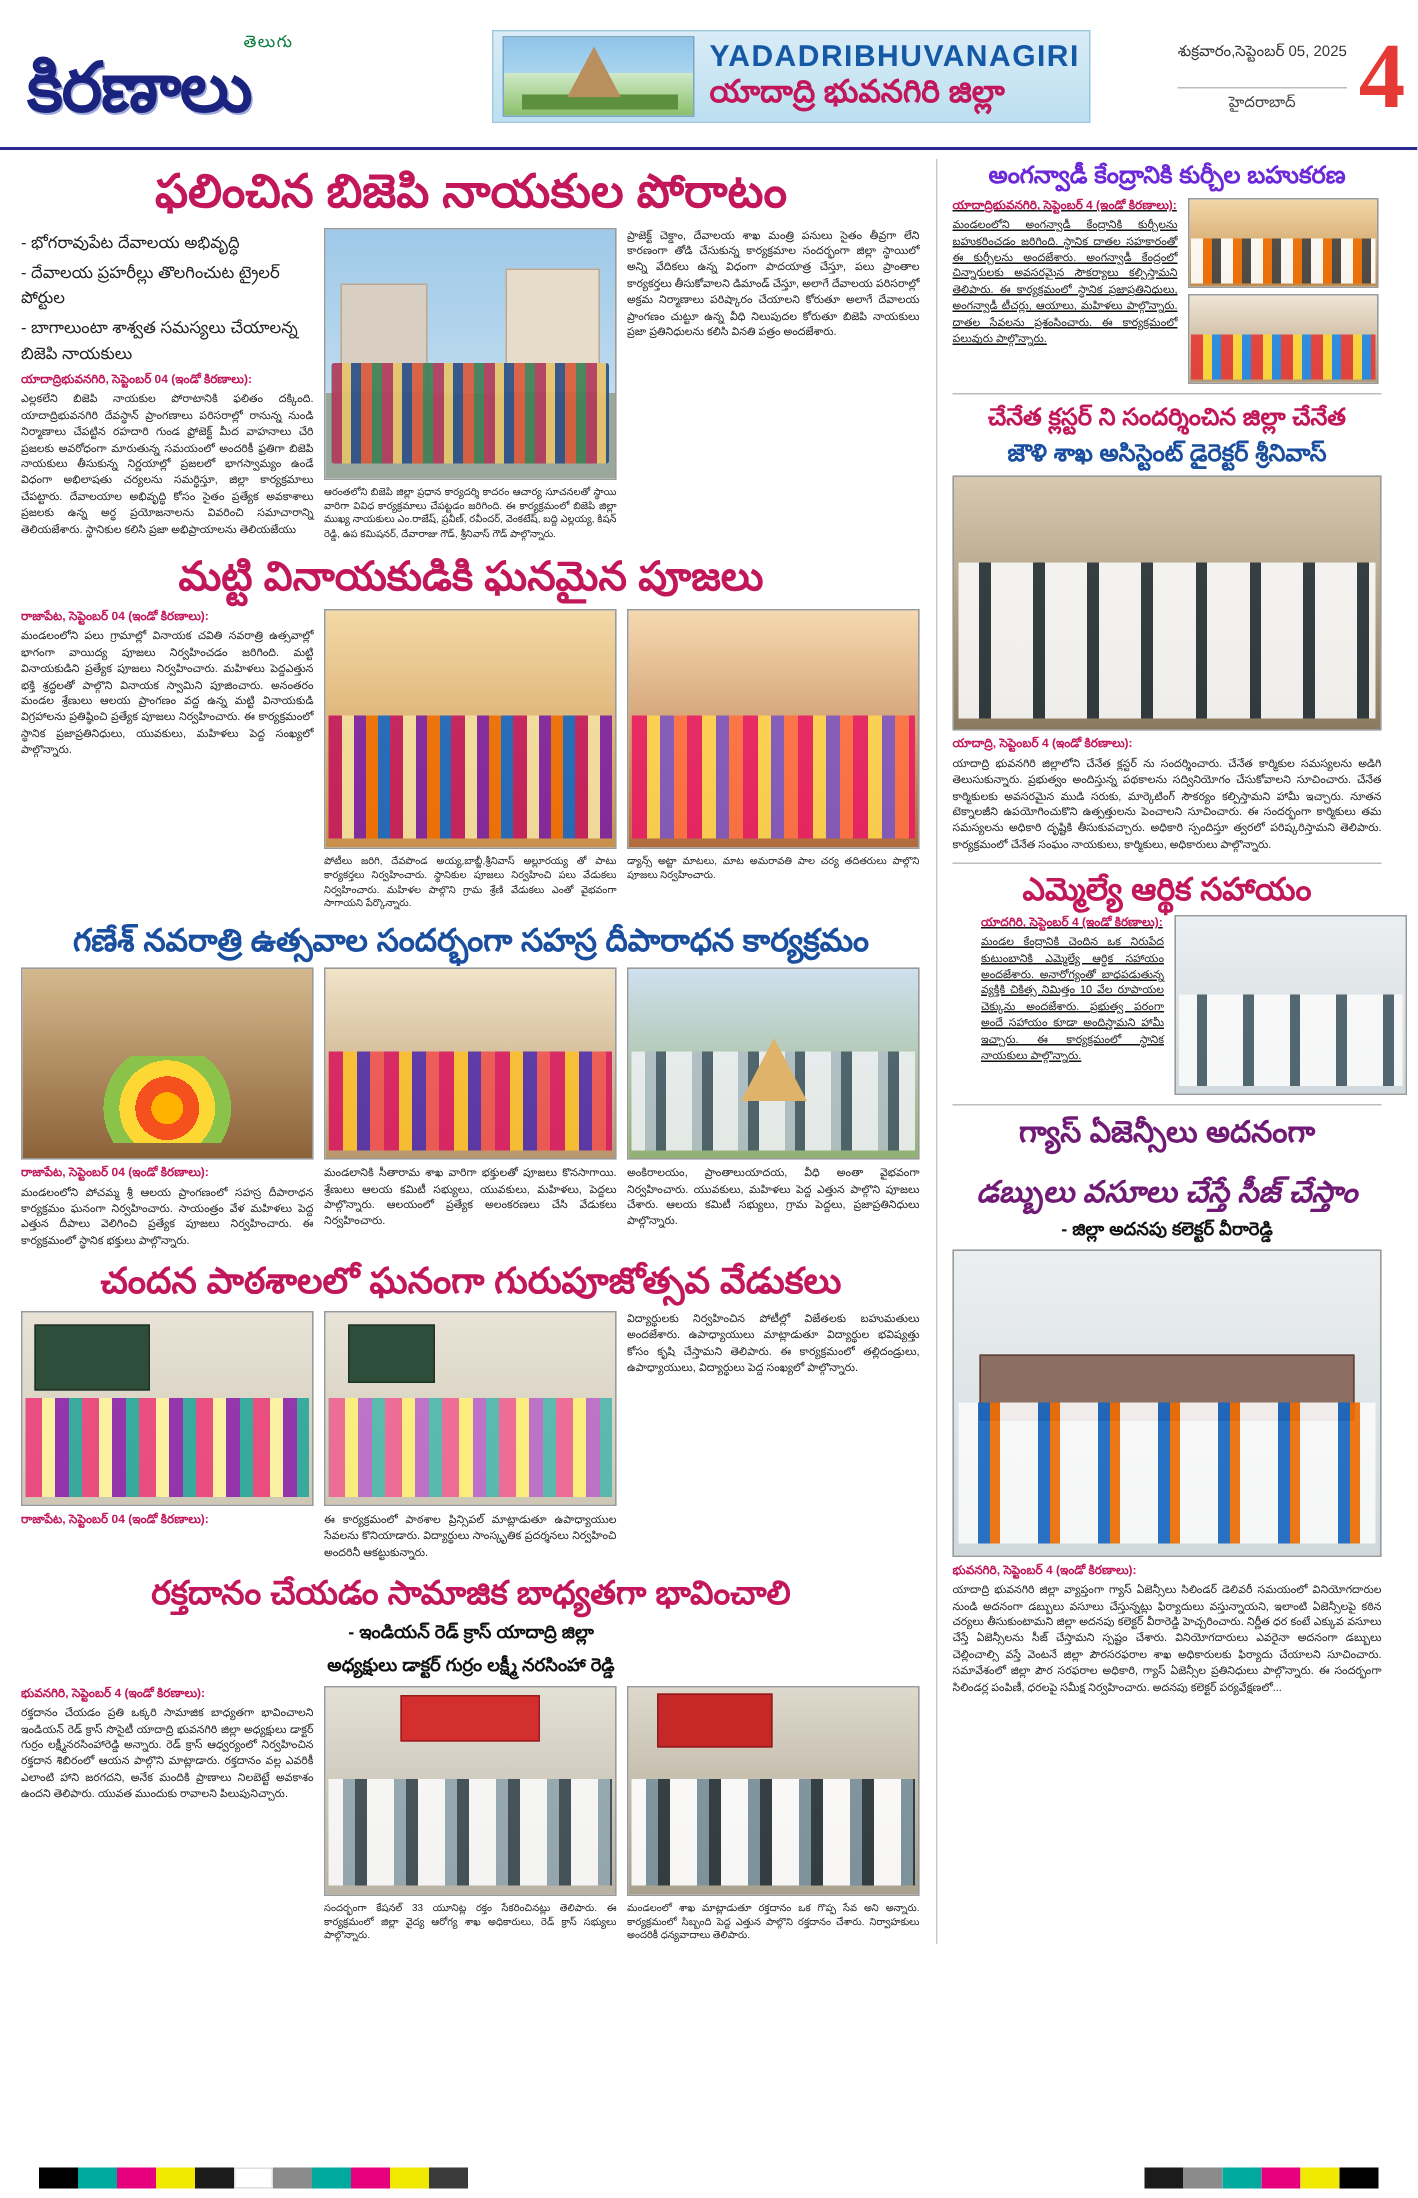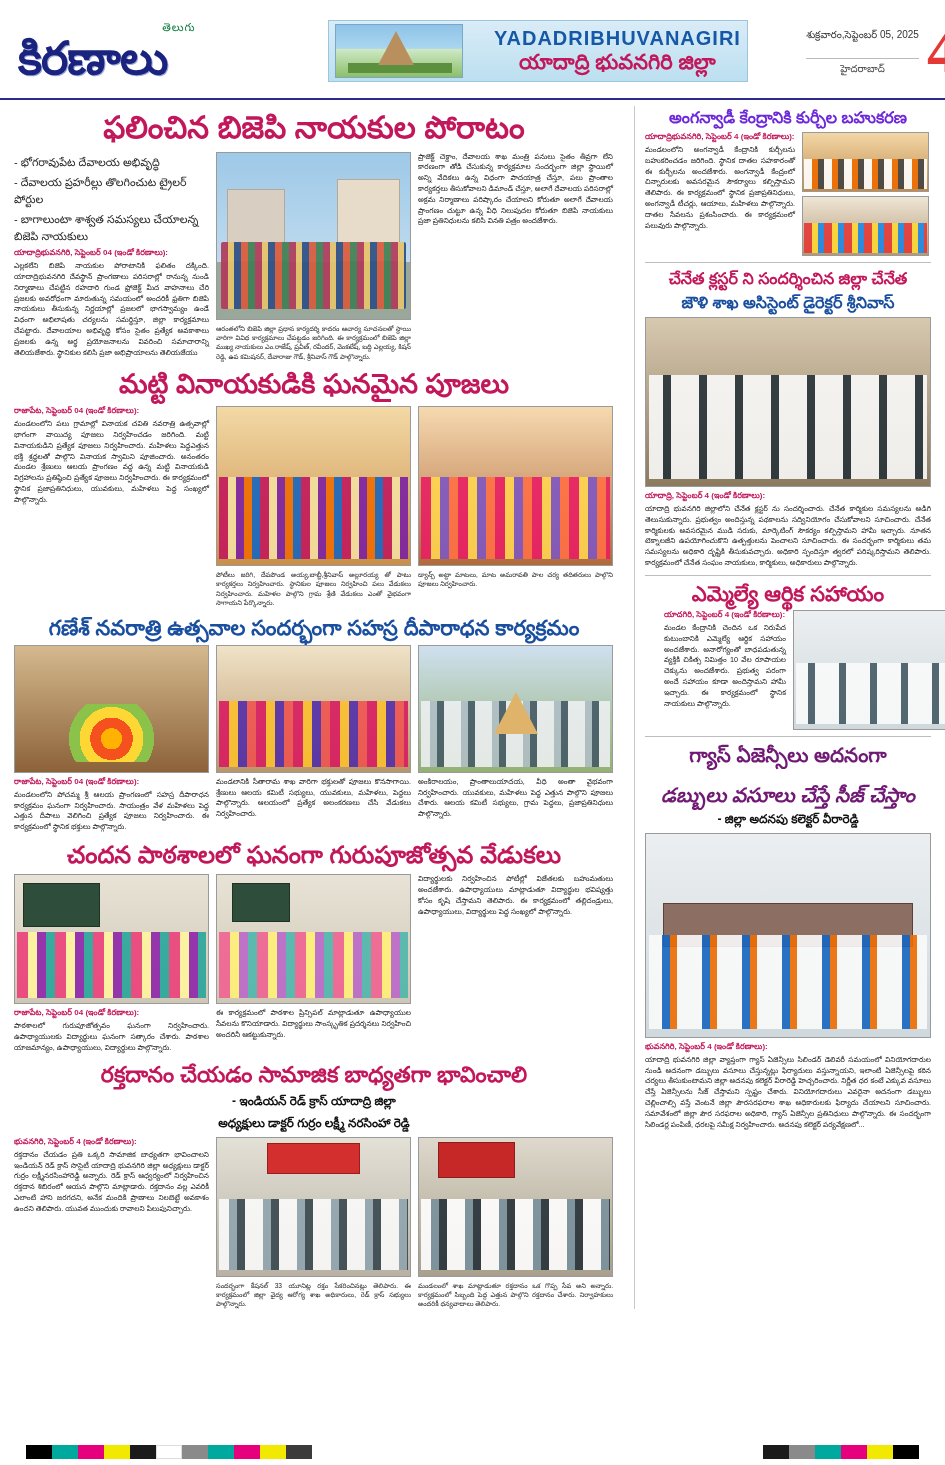--- a/index.html
+++ b/index.html
@@ -46,37 +46,37 @@
   }
   .center-photo:after{
     content:""; position:absolute; left:42px; top:6px; width:36px; height:34px;
     background:#b98f5e;
     clip-path:polygon(50% 0,100% 100%,0 100%);
   }
   .center-photo:before{
     content:""; position:absolute; left:12px; bottom:4px; width:104px; height:10px;
     background:#5c8f3e;
   }
-  .center-text { flex:1; text-align:center; line-height:1.05;margin-left:21px; }
+  .center-text { flex:1; text-align:left; line-height:1.05; }
   .cen-en {
     font-size:20px; font-weight:bold; color:#1558a6; letter-spacing:1px;
     font-family:"Liberation Sans", sans-serif;
   }
   .cen-te { font-size:21px; font-weight:bold; color:#c2185b; margin-top:2px; }
   .right-block { width:200px; flex:0 0 200px; display:flex; align-items:center; justify-content:flex-end; gap:8px;}
   .right-dates { text-align:center; font-size:10px; color:#333; line-height:1.5;}
   .date-line { border-bottom:1px solid #bbb; padding-bottom:16px; margin-bottom:2px; }
   .city-line { color:#444; }
   .page-num {
     font-family:"Liberation Serif", serif;
     font-size:62px; font-weight:bold; color:#e53935; line-height:.85;
   }
 
   
-  .content { position:relative; display:flex; padding:6px 14px 0 14px; gap:10px;justify-content:space-between; }
+  .content { position:relative; display:flex; padding:6px 14px 0 14px; gap:10px; }
   .col-left { width:600px; flex:0 0 600px; }
   .col-right { width:297px; flex:0 0 297px; border-left:1px solid #c9c9c9; padding-left:10px;}
 
   .hl {
     color:#d81b60; font-weight:bold; text-align:center;
     font-family:"Liberation Sans", sans-serif;
     line-height:1.15;
   }
   .hl-1 { font-size:31px; color:#c2185b; margin:4px 0 6px; }
   .hl-2 { font-size:27px; color:#c2185b; margin:8px 0 6px; }
@@ -87,21 +87,21 @@
   .hl-r2 { font-size:16px; color:#c2185b; margin:6px 0 4px; line-height:1.25;}
   .hl-r3 { font-size:21px; color:#c2185b; margin:6px 0 4px;}
   .hl-r4 { font-size:20px; color:#701a75; margin:6px 0 4px; line-height:1.2;}
 
   .subhead { font-size:11px; line-height:1.5; color:#222; margin:2px 0 4px; }
   .subhead-big { font-size:12px; font-weight:bold; color:#111; text-align:center; line-height:1.4; margin:2px 0 5px;}
 
   .byline { font-size:8px; color:#c2185b; font-weight:bold; margin-bottom:2px; }
 
   .cols3 { display:flex; gap:7px; }
-  .cols2 { display:flex; gap:7px; }
+  .cols2 { display:flex; gap:7px;text-decoration:underline; }
   .tcol { font-size:7.3px; line-height:1.48; text-align:justify; color:#1a1a1a; }
 
   .cap { font-size:6.6px; line-height:1.42; color:#222; text-align:justify; }
 
   
   .ph { position:relative; overflow:hidden; border:1px solid #9a9a9a; background:#cfd8dc; }
   .ph .ph-in { position:absolute; inset:0; }
   .sky { background:linear-gradient(180deg,#9ec9e8,#cfe4f2); }
   .grnd { position:absolute; left:0; right:0; bottom:0; height:34%; background:#7d9b63;}
   .bldg { position:absolute; background:#d8cfc2; border:1px solid #b4a898;}
@@ -240,21 +240,20 @@
       <div style="margin-top:6px;">
         <div class="hl hl-4">చందన పాఠశాలలో ఘనంగా గురుపూజోత్సవ వేడుకలు</div>
         <div class="cols3">
           <div style="width:195px;flex:0 0 195px;">
             <div class="ph" style="height:130px;">
               <div class="ph-in room"></div>
               <div class="bldg" style="left:4%;top:6%;width:40%;height:34%;background:#2e4d3a;border-color:#1d3326;"></div>
               <div class="rowpeople" style="background:repeating-linear-gradient(90deg,#ec407a 0 11px,#fff59d 11px 20px,#8e24aa 20px 29px,#26a69a 29px 38px);"></div>
             </div>
             <div class="byline" style="margin-top:4px;">రాజాపేట, సెప్టెంబర్ 04 (ఇండో కిరణాలు):</div>
-            <div class="tcol">పాఠశాలలో గురుపూజోత్సవం ఘనంగా నిర్వహించారు. ఉపాధ్యాయులకు విద్యార్థులు ఘనంగా సత్కారం చేశారు. పాఠశాల యాజమాన్యం, ఉపాధ్యాయులు, విద్యార్థులు పాల్గొన్నారు.</div>
           </div>
           <div style="width:195px;flex:0 0 195px;">
             <div class="ph" style="height:130px;">
               <div class="ph-in room"></div>
               <div class="bldg" style="left:8%;top:6%;width:30%;height:30%;background:#2e4d3a;border-color:#1d3326;"></div>
               <div class="rowpeople" style="background:repeating-linear-gradient(90deg,#f06292 0 11px,#fff176 11px 20px,#ba68c8 20px 29px,#4db6ac 29px 38px);"></div>
             </div>
             <div class="tcol" style="margin-top:4px;">ఈ కార్యక్రమంలో పాఠశాల ప్రిన్సిపల్ మాట్లాడుతూ ఉపాధ్యాయుల సేవలను కొనియాడారు. విద్యార్థులు సాంస్కృతిక ప్రదర్శనలు నిర్వహించి అందరినీ ఆకట్టుకున్నారు.</div>
           </div>
           <div style="width:195px;flex:0 0 195px;">

